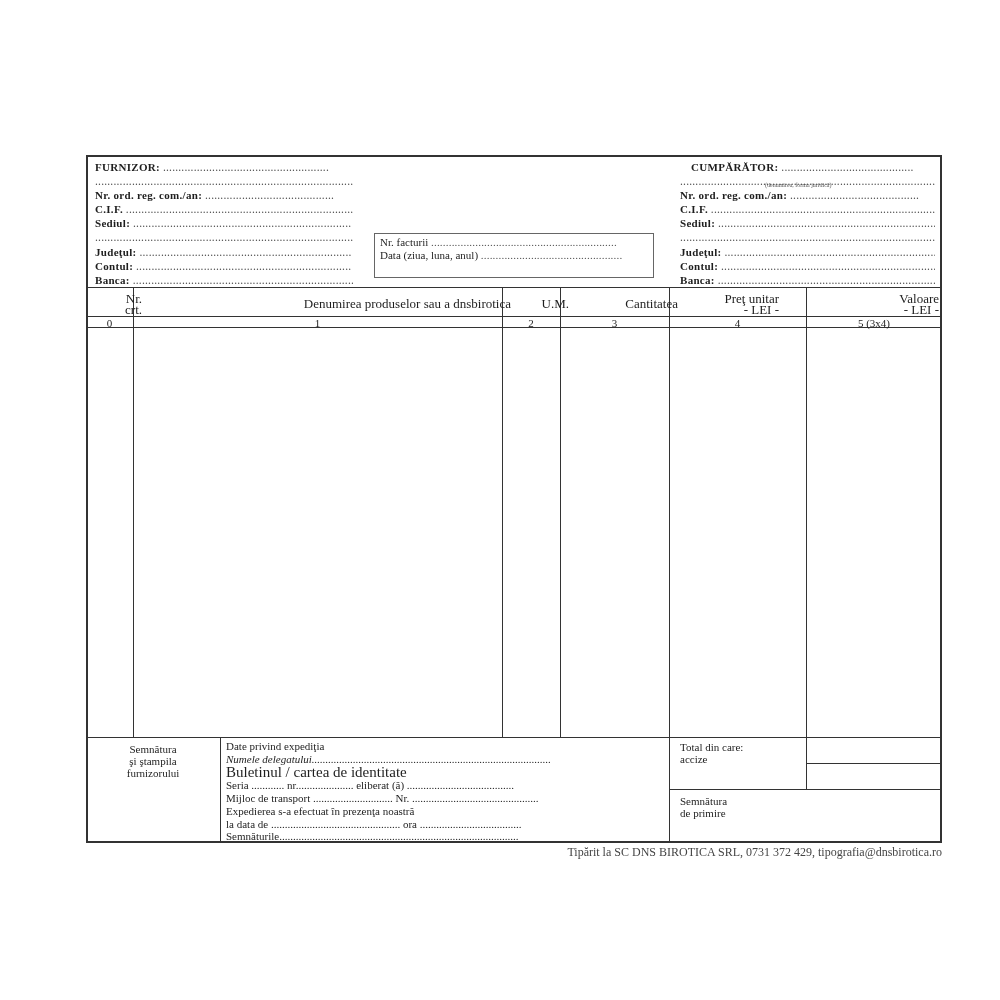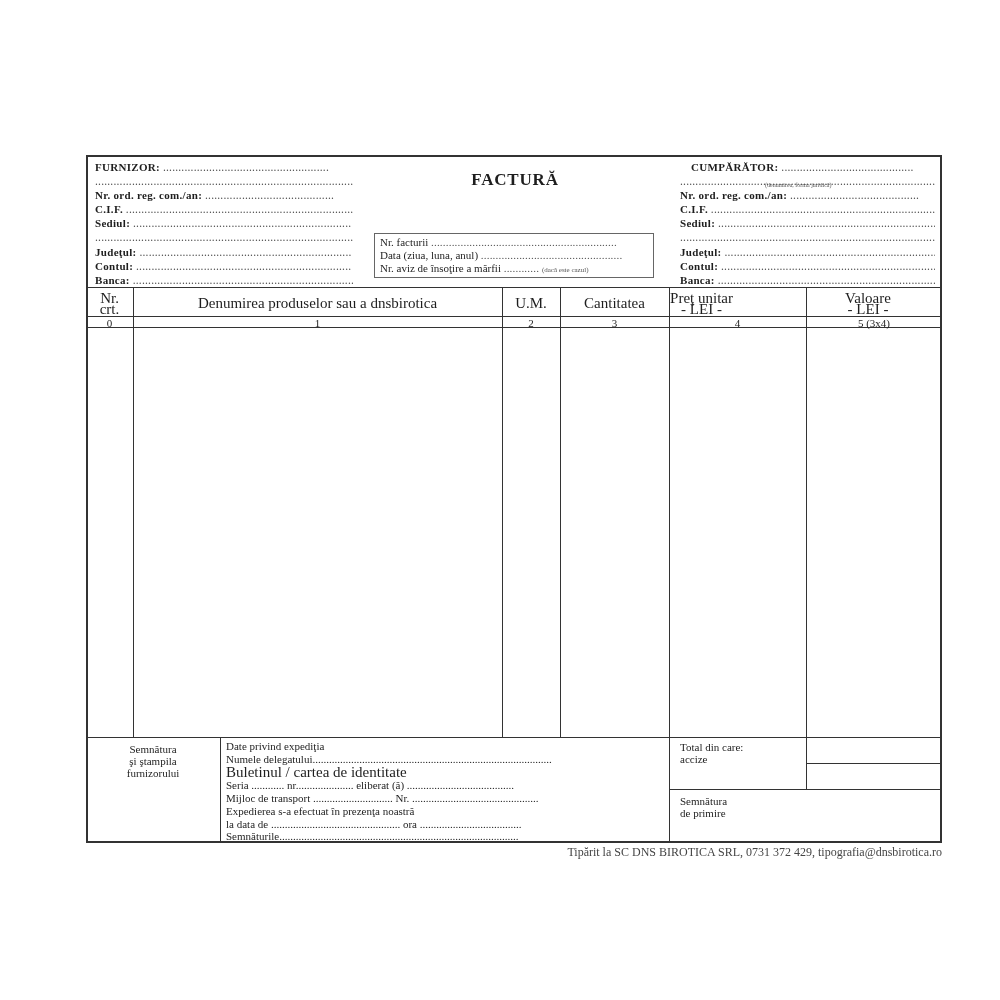--- a/index.html
+++ b/index.html
@@ -11,21 +11,21 @@
     .vline { position: absolute; width: 0; border-left: 1.5px solid #333; }
     .lbl { font-weight: bold; font-size: 11px; letter-spacing: 0.3px; }
     .row { position: absolute; font-size: 11.5px; white-space: nowrap; overflow: hidden; line-height: 14px; }
     .dots { color: #555; letter-spacing: 0.2px; }
     .title { position: absolute; left: 400px; top: 170px; width: 230px; text-align: center;
              font-weight: bold; font-size: 17px; line-height: 19px; letter-spacing: 0.8px; }
     .infobox { position: absolute; left: 374px; top: 233px; width: 280px; height: 45px;
                border: 1px solid #666; box-sizing: border-box; padding: 2px 5px; }
     .infobox .r { font-size: 11px; line-height: 13px; white-space: nowrap; overflow: hidden; }
     .tiny { font-size: 7px; color: #555; }
-    .th { position: absolute; text-align: center; font-size: 15px; line-height: 11px; }
+    .th { position: absolute; text-align: right; font-size: 13px; line-height: 11px; padding-left: 9px; }
     .num { position: absolute; text-align: center; font-size: 11px; line-height: 10px; }
     .cell-text { position: absolute; font-size: 11.5px; line-height: 13px; }
     .footer-note { position: absolute; right: 58px; top: 845px; font-size: 12px; color: #444; white-space: nowrap; }
   </style>
 </head>
 <body>
 
 <div class="form abs"></div>
 
 <div>
@@ -52,32 +52,28 @@
   </div>
   <div class="row" style="left:95px;top:259px;width:258px;">
     <span class="lbl">Contul:</span> <span class="dots">......................................................................</span>
   </div>
   <div class="row" style="left:95px;top:273px;width:258px;">
     <span class="lbl">Banca:</span> <span class="dots">........................................................................</span>
   </div>
 </div>
 
 <div class="title">
-  <div>FACTURĂ</div>
 </div>
 
 <div class="infobox">
   <div class="r">
     <span>Nr. facturii</span> <span class="dots">...............................................................</span>
   </div>
   <div class="r">
     <span>Data (ziua, luna, anul)</span> <span class="dots">................................................</span>
-  </div>
-  <div class="r">
-    <span>Nr. aviz de însoţire a mărfii</span> <span class="dots">............</span> <span class="tiny">(dacă este cazul)</span>
   </div>
 </div>
 
 <div>
   <div class="row" style="left:680px;top:160px;width:255px;margin-left:11px;">
     <span class="lbl">CUMPĂRĂTOR:</span> <span class="dots">...........................................</span>
   </div>
   <div class="row" style="left:680px;top:174px;width:255px;">
     <span class="dots">....................................................................................</span>
   </div>
@@ -139,21 +135,21 @@
 <div class="hline" style="left:806px;top:763px;width:136px;"></div>
 <div class="hline" style="left:669px;top:789px;width:273px;"></div>
 
 <div class="cell-text" style="left:86px;top:743px;width:134px;text-align:center;white-space:pre-line;font-size:11px;line-height:12px;">Semnătura
 şi ştampila
 furnizorului</div>
 <div class="abs" style="left:88px;top:780px;width:130px;height:60px;"></div>
 
 <div>
   <div class="row" style="left:226px;top:740px;width:438px;font-size:11px;line-height:13px;">Date privind expediţia</div>
-  <div class="row" style="left:226px;top:753px;width:438px;font-size:11px;line-height:13px;">Numele delegatului.......................................................................................</div>
+  <div class="row" style="left:226px;top:753px;width:438px;font-size:11px;line-height:13px;font-style:italic;">Numele delegatului.......................................................................................</div>
   <div class="row" style="left:226px;top:766px;width:438px;font-size:15px;line-height:13px;">Buletinul / cartea de identitate</div>
   <div class="row" style="left:226px;top:779px;width:438px;font-size:11px;line-height:13px;">Seria ............ nr..................... eliberat (ă) .......................................</div>
   <div class="row" style="left:226px;top:792px;width:438px;font-size:11px;line-height:13px;">Mijloc de transport ............................. Nr. ..............................................</div>
   <div class="row" style="left:226px;top:805px;width:438px;font-size:11px;line-height:13px;">Expedierea s-a efectuat în prezenţa noastră</div>
   <div class="row" style="left:226px;top:818px;width:438px;font-size:11px;line-height:13px;">la data de ............................................... ora .....................................</div>
   <div class="row" style="left:226px;top:830px;width:438px;font-size:11px;line-height:12px;">Semnăturile.......................................................................................</div>
 </div>
 
 <div class="cell-text" style="left:680px;top:741px;width:124px;white-space:pre-line;font-size:11px;line-height:12px;">Total din care:
 accize</div>

